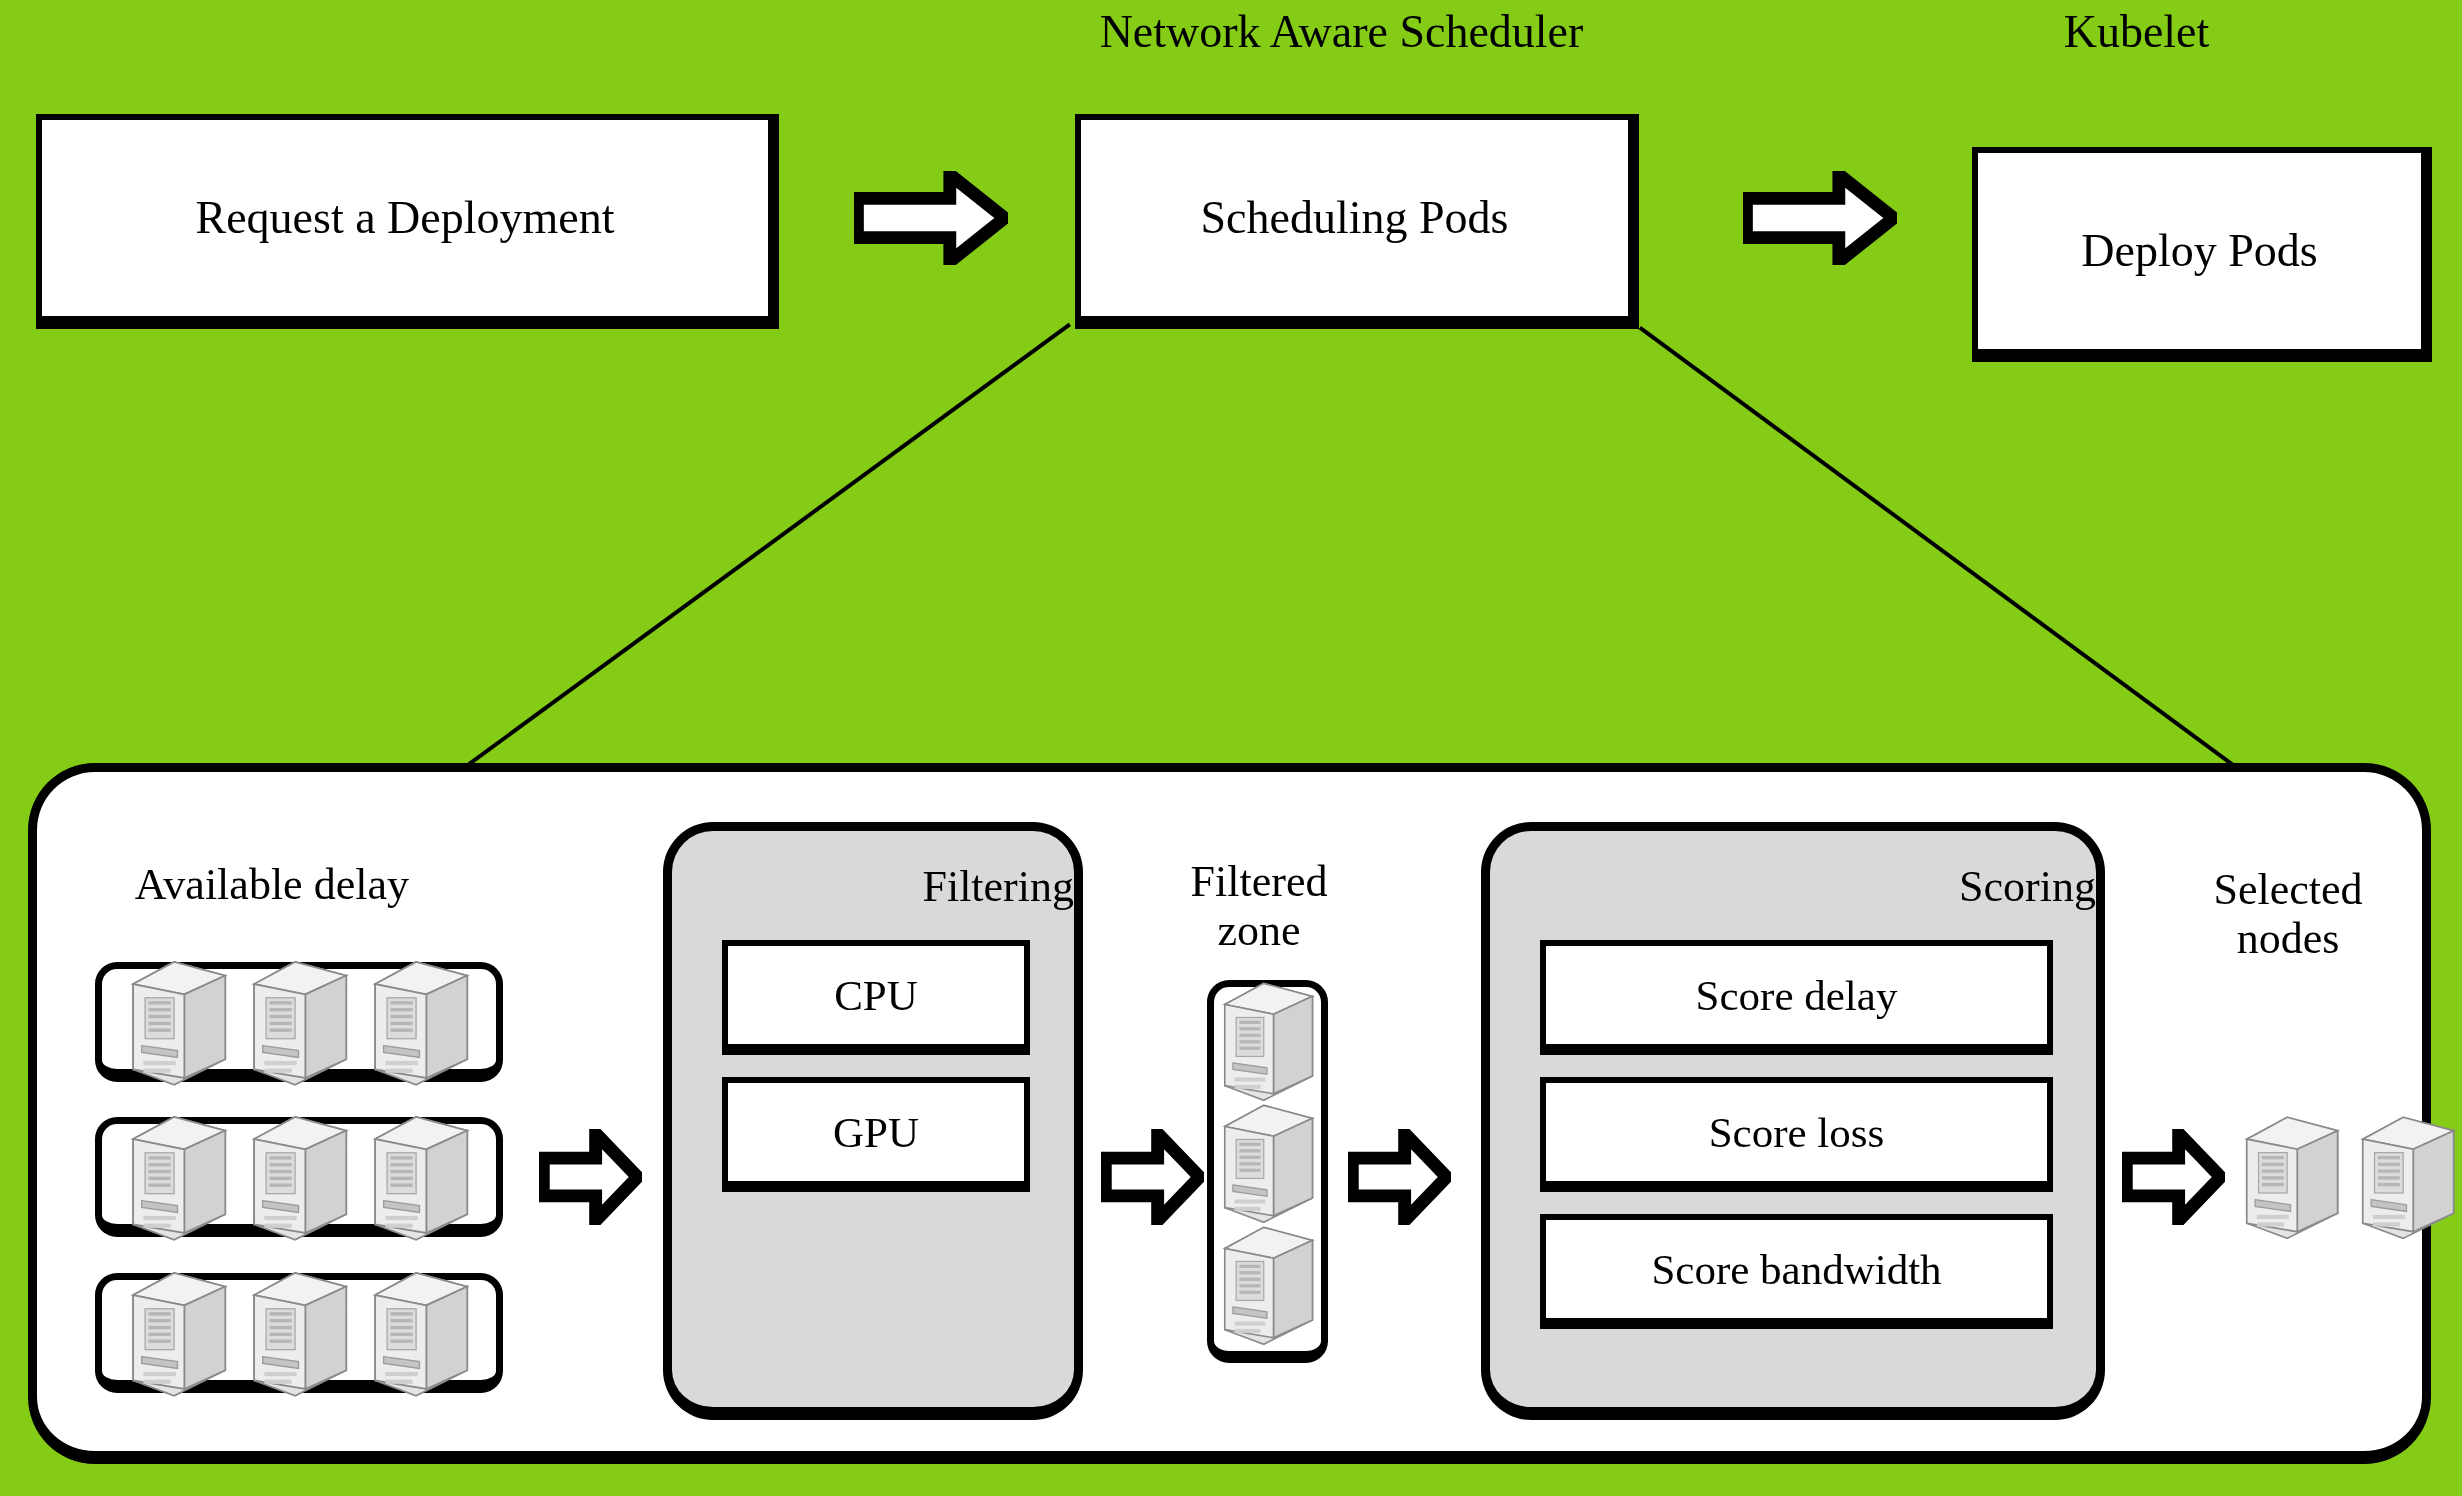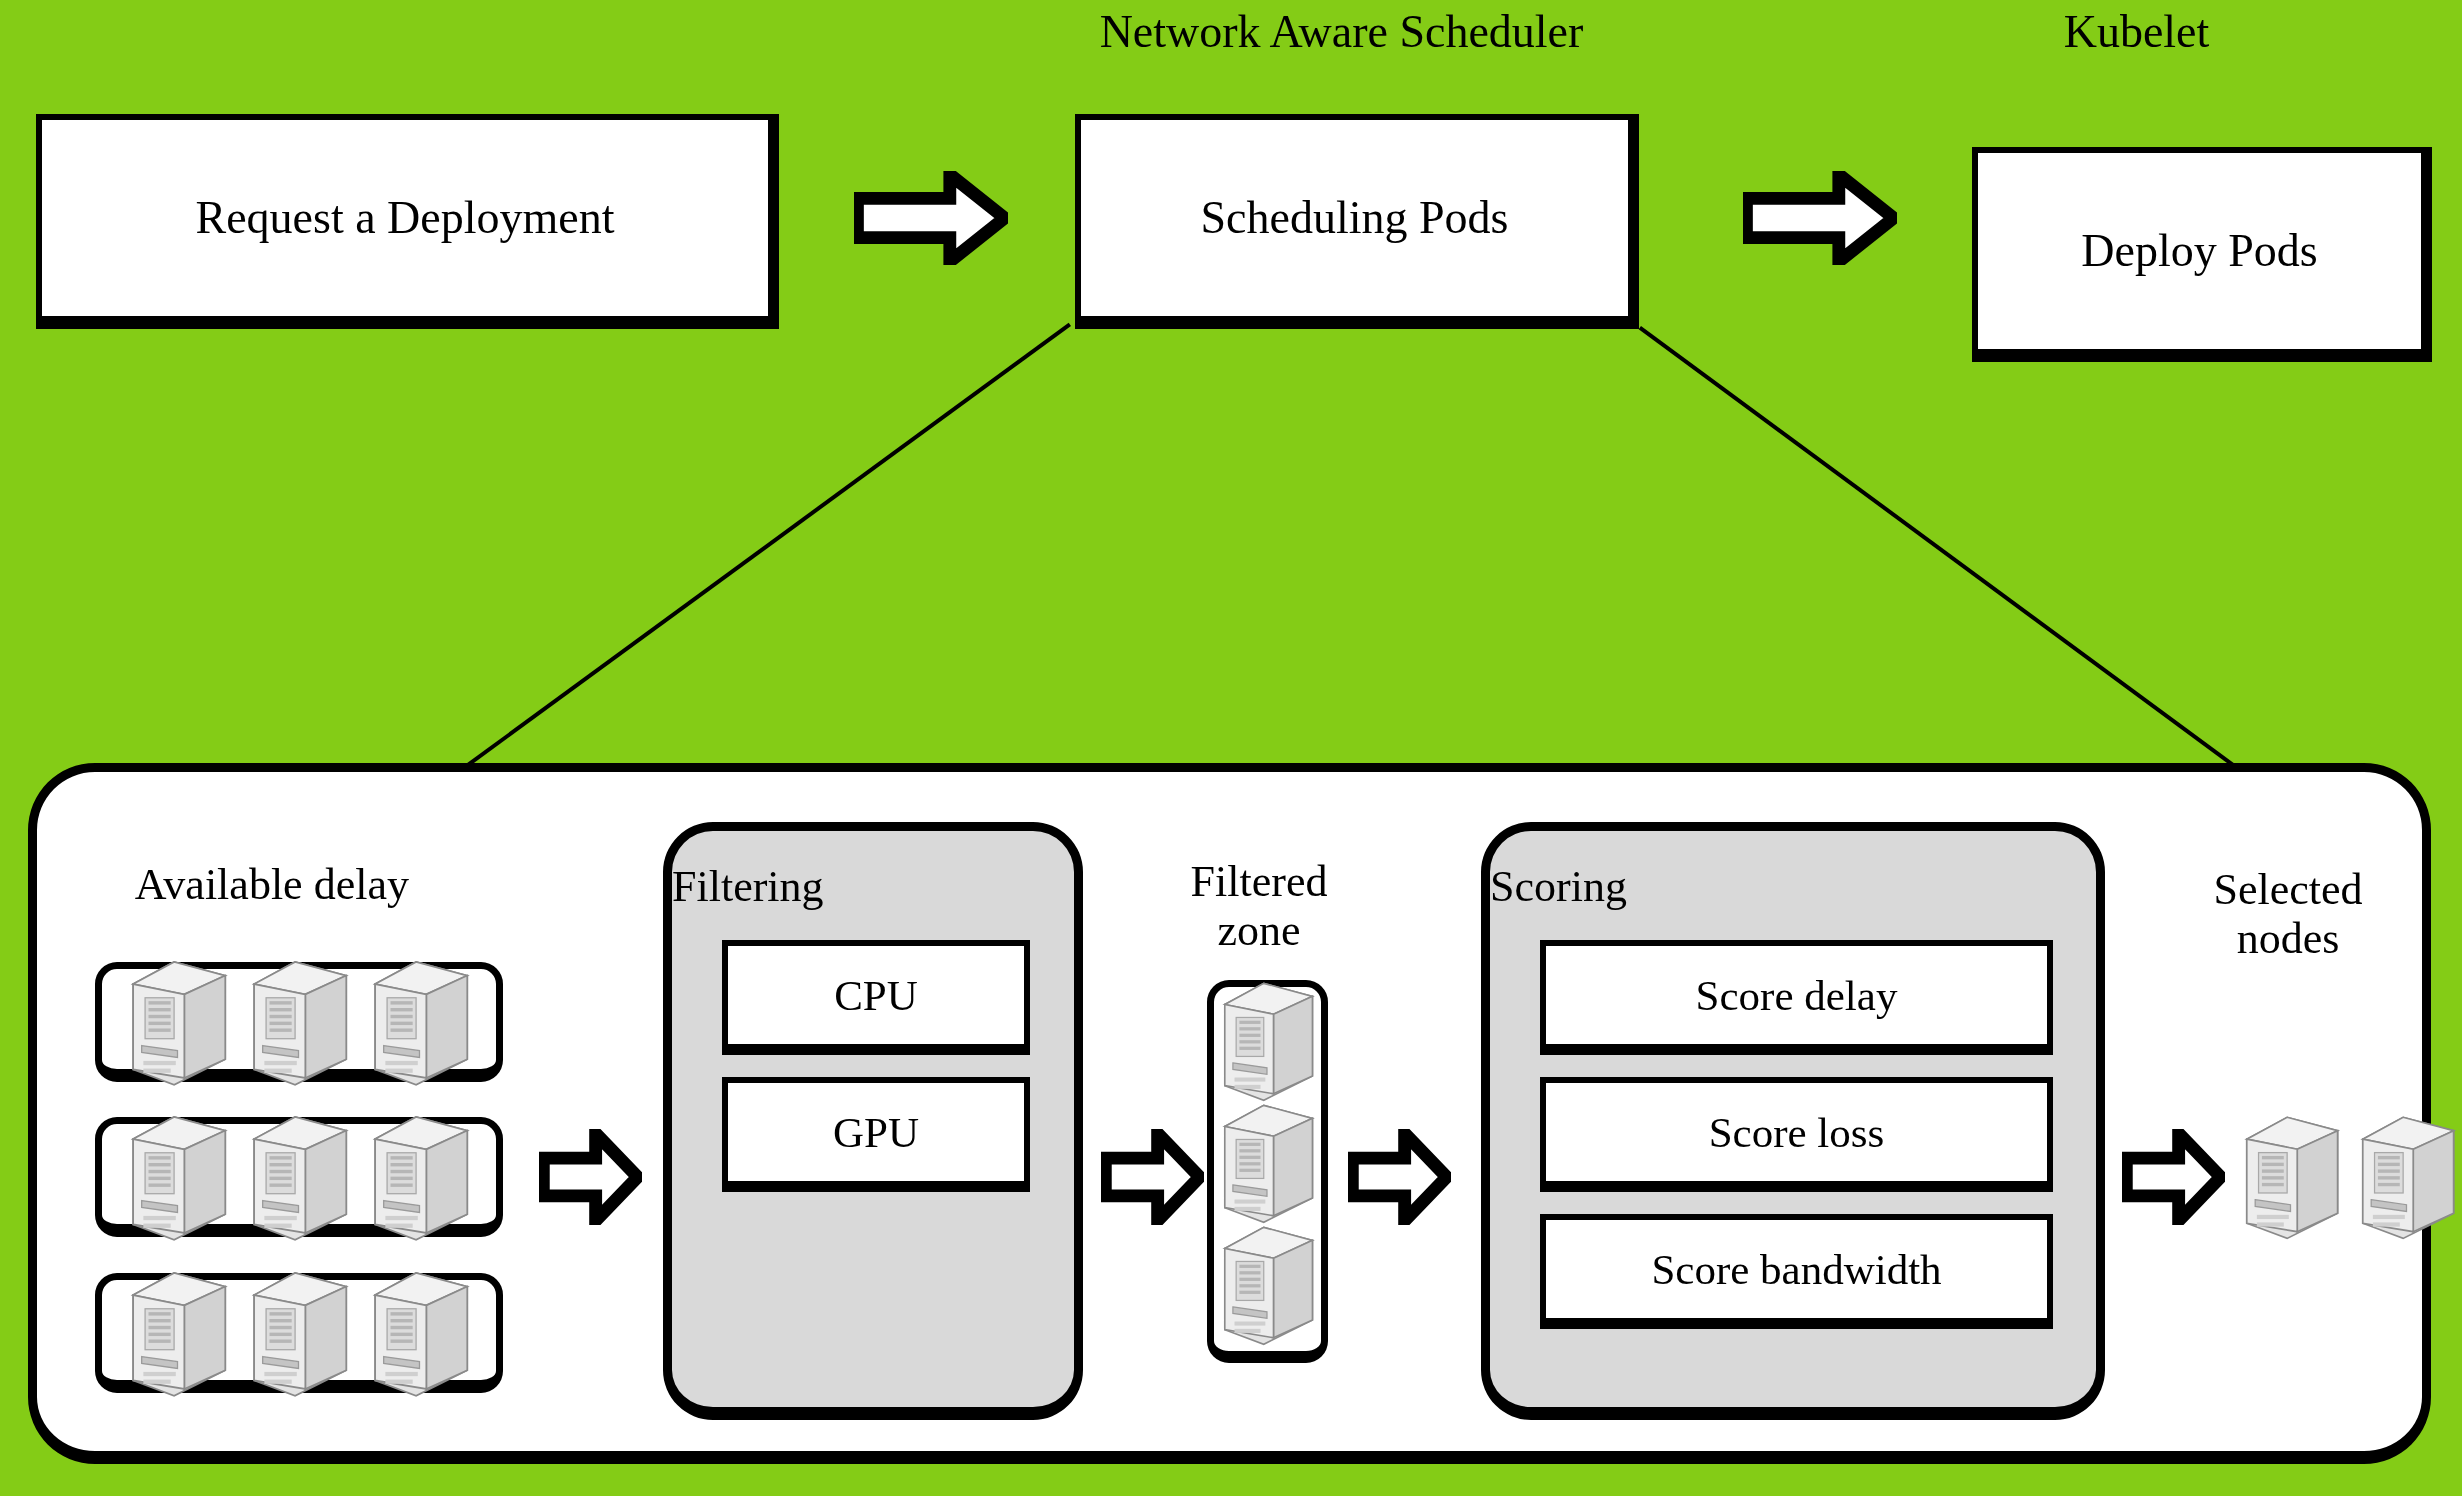--- a/index.html
+++ b/index.html
@@ -107,21 +107,21 @@
     position: absolute;
     background: #d9d9d9;
     border: 9.4px solid #000000;
     border-bottom-width: 13.7px;
     border-radius: 50px;
     box-sizing: border-box;
   }
   .stage-panel .stage-title {
     position: absolute;
     left: 0; right: 0;
-    text-align: left;
+    text-align: right;
     font-size: 44px;
     line-height: 1;
     color: #000;
   }
   .stage-item {
     position: absolute;
     background: #ffffff;
     border: 6px solid #000000;
     border-bottom-width: 11px;
     box-sizing: border-box;

